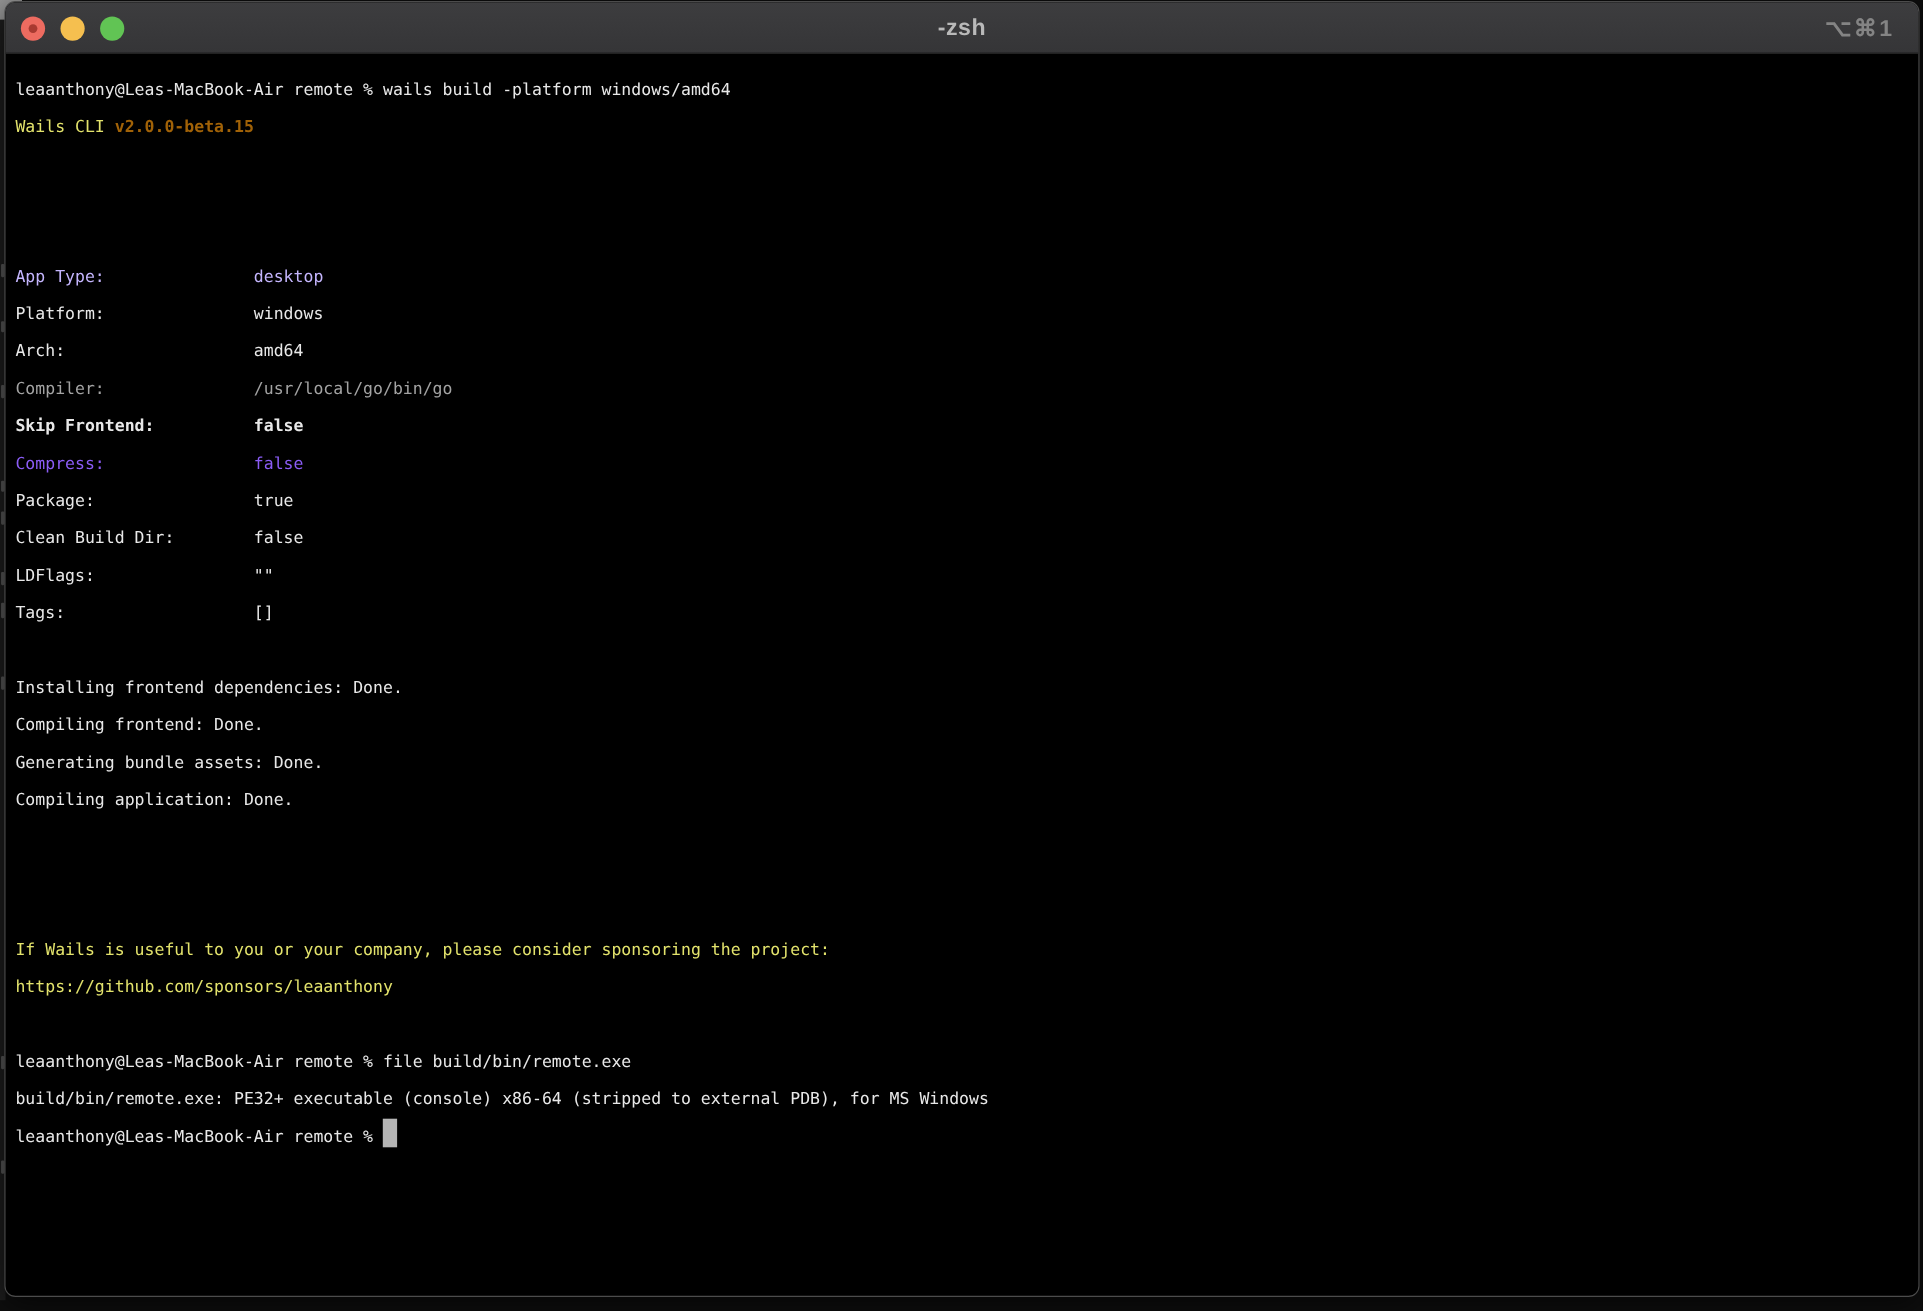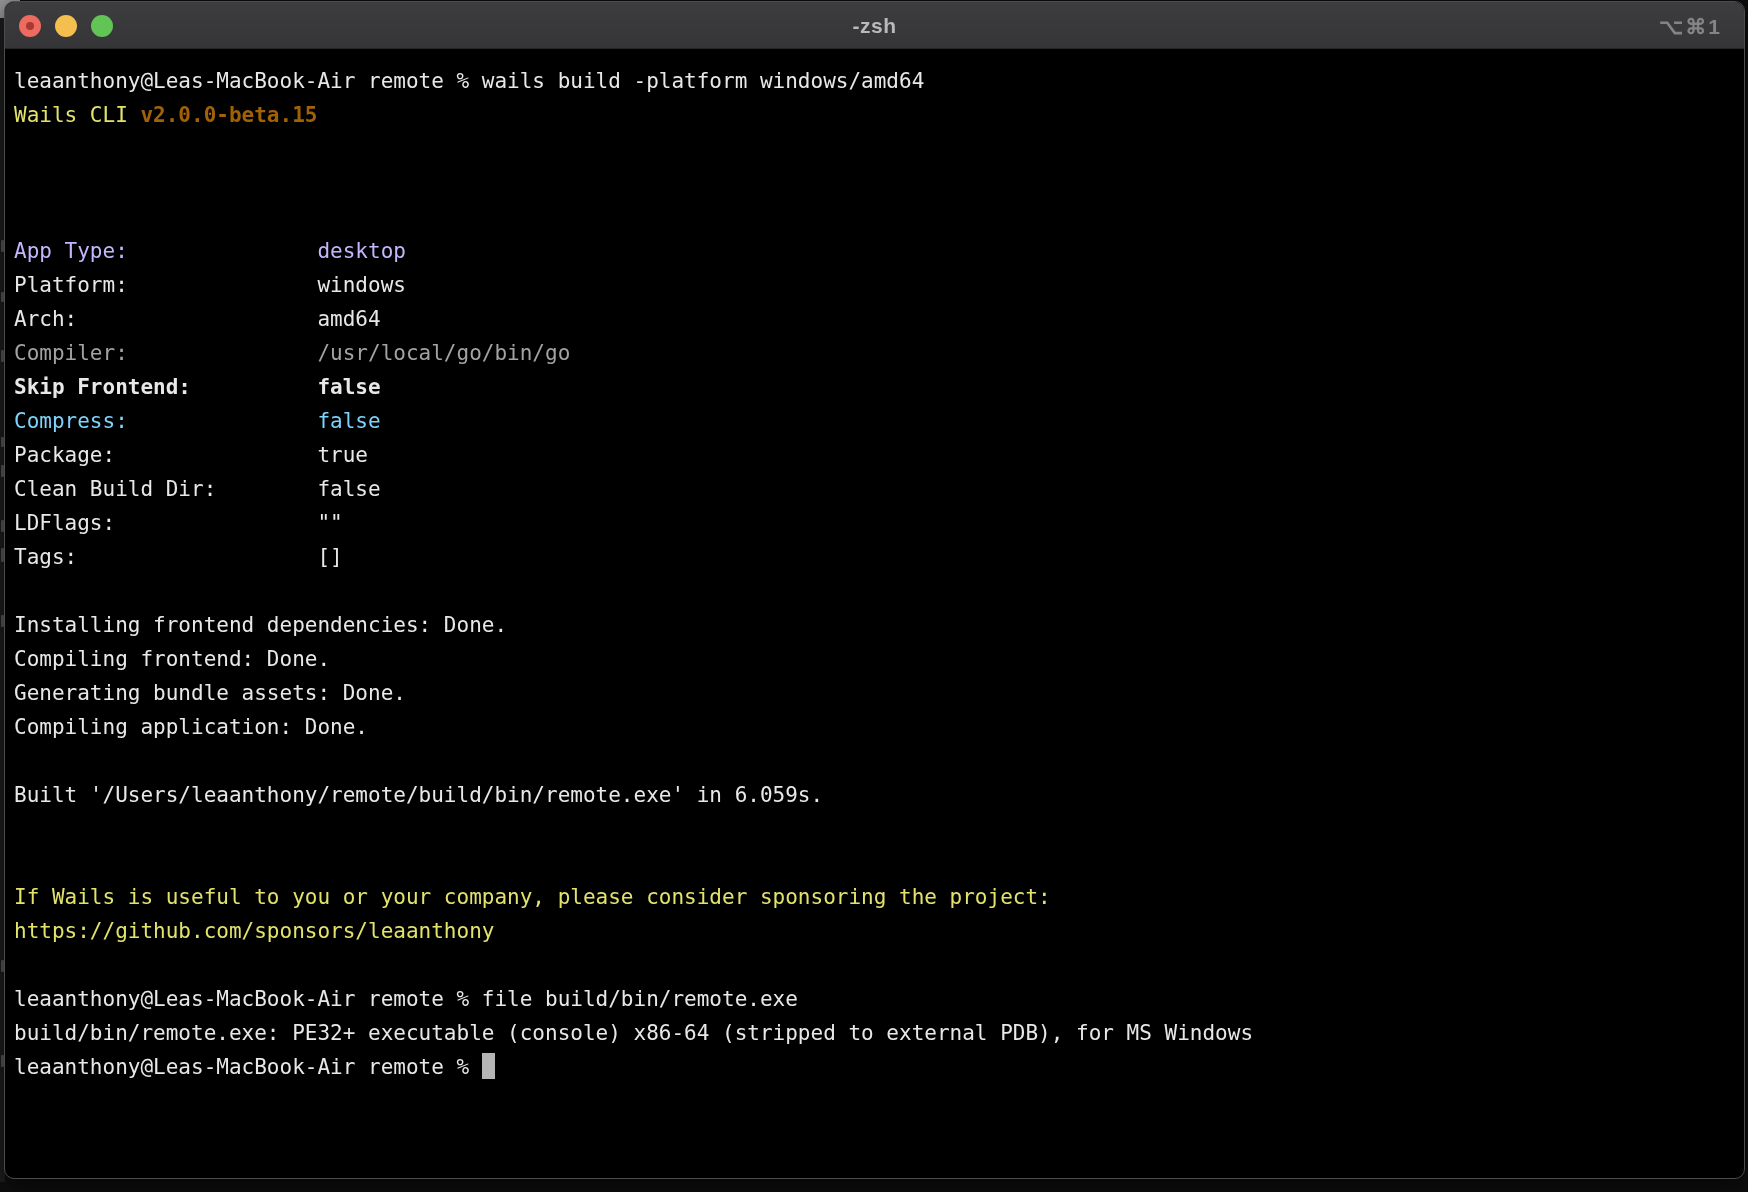--- a/index.html
+++ b/index.html
@@ -76,21 +76,21 @@
 
   
   .screen {
     padding: 15px 0 0 9px;
   }
   .line {
     height: 34px;
     line-height: 34px;
     white-space: pre;
     font-family: "DejaVu Sans Mono", monospace;
-    font-size: 21px;
+    font-size: 15px;
     color: #e8e8e8;
   }
   .cursor {
     display: inline-block;
     width: 13px; height: 26px;
     vertical-align: -5px;
   }
 </style>
 </head>
 <body>
@@ -128,32 +128,31 @@
         <div class="line"><span style="color: rgb(232, 232, 232);">leaanthony@Leas-MacBook-Air remote % wails build -platform windows/amd64</span></div>
         <div class="line"><span style="color: rgb(227, 227, 108);">Wails CLI </span><span style="color: #a16207; font-weight: bold;">v2.0.0-beta.15</span></div>
         <div class="line"></div>
         <div class="line"></div>
         <div class="line"></div>
         <div class="line"><span style="color: #c4b5fd;">App Type:               desktop</span></div>
         <div class="line"><span style="color: rgb(232, 232, 232);">Platform:               windows</span></div>
         <div class="line"><span style="color: rgb(232, 232, 232);">Arch:                   amd64</span></div>
         <div class="line"><span style="color: #a3a3a3;">Compiler:               /usr/local/go/bin/go</span></div>
         <div class="line"><span style="color: rgb(232, 232, 232); font-weight: bold;">Skip Frontend:          false</span></div>
-        <div class="line"><span style="color: #7dd3fc; margin-top: 44px;">Compress:               false</span></div>
+        <div class="line"><span style="color: #8b5cf6; margin-top: 44px;">Compress:               false</span></div>
         <div class="line"><span style="color: rgb(232, 232, 232);">Package:                true</span></div>
         <div class="line"><span style="color: rgb(232, 232, 232);">Clean Build Dir:        false</span></div>
         <div class="line"><span style="color: rgb(232, 232, 232);">LDFlags:                ""</span></div>
         <div class="line"><span style="color: rgb(232, 232, 232);">Tags:                   []</span></div>
         <div class="line"></div>
         <div class="line"><span style="color: rgb(232, 232, 232);">Installing frontend dependencies: Done.</span></div>
         <div class="line"><span style="color: rgb(232, 232, 232);">Compiling frontend: Done.</span></div>
         <div class="line"><span style="color: rgb(232, 232, 232); margin-top: 28px;">Generating bundle assets: Done.</span></div>
         <div class="line"><span style="color: rgb(232, 232, 232);">Compiling application: Done.</span></div>
         <div class="line"></div>
-        <div class="line"><span style="color: rgb(232, 232, 232);">Built '/Users/leaanthony/remote/build/bin/remote.exe' in 6.059s.</span></div>
         <div class="line"></div>
         <div class="line"></div>
         <div class="line"><span style="color: rgb(227, 227, 108);">If Wails is useful to you or your company, please consider sponsoring the project:</span></div>
         <div class="line"><span style="color: rgb(227, 227, 108);">https://github.com/sponsors/leaanthony</span></div>
         <div class="line"></div>
         <div class="line"><span style="color: rgb(232, 232, 232);">leaanthony@Leas-MacBook-Air remote % file build/bin/remote.exe</span></div>
         <div class="line"><span style="color: rgb(232, 232, 232);">build/bin/remote.exe: PE32+ executable (console) x86-64 (stripped to external PDB), for MS Windows</span></div>
         <div class="line"><span style="color: rgb(232, 232, 232); margin-top: 40px;">leaanthony@Leas-MacBook-Air remote % </span><span class="cursor" style="background: rgb(181, 181, 181);"></span></div>
       </div>
   </div>

